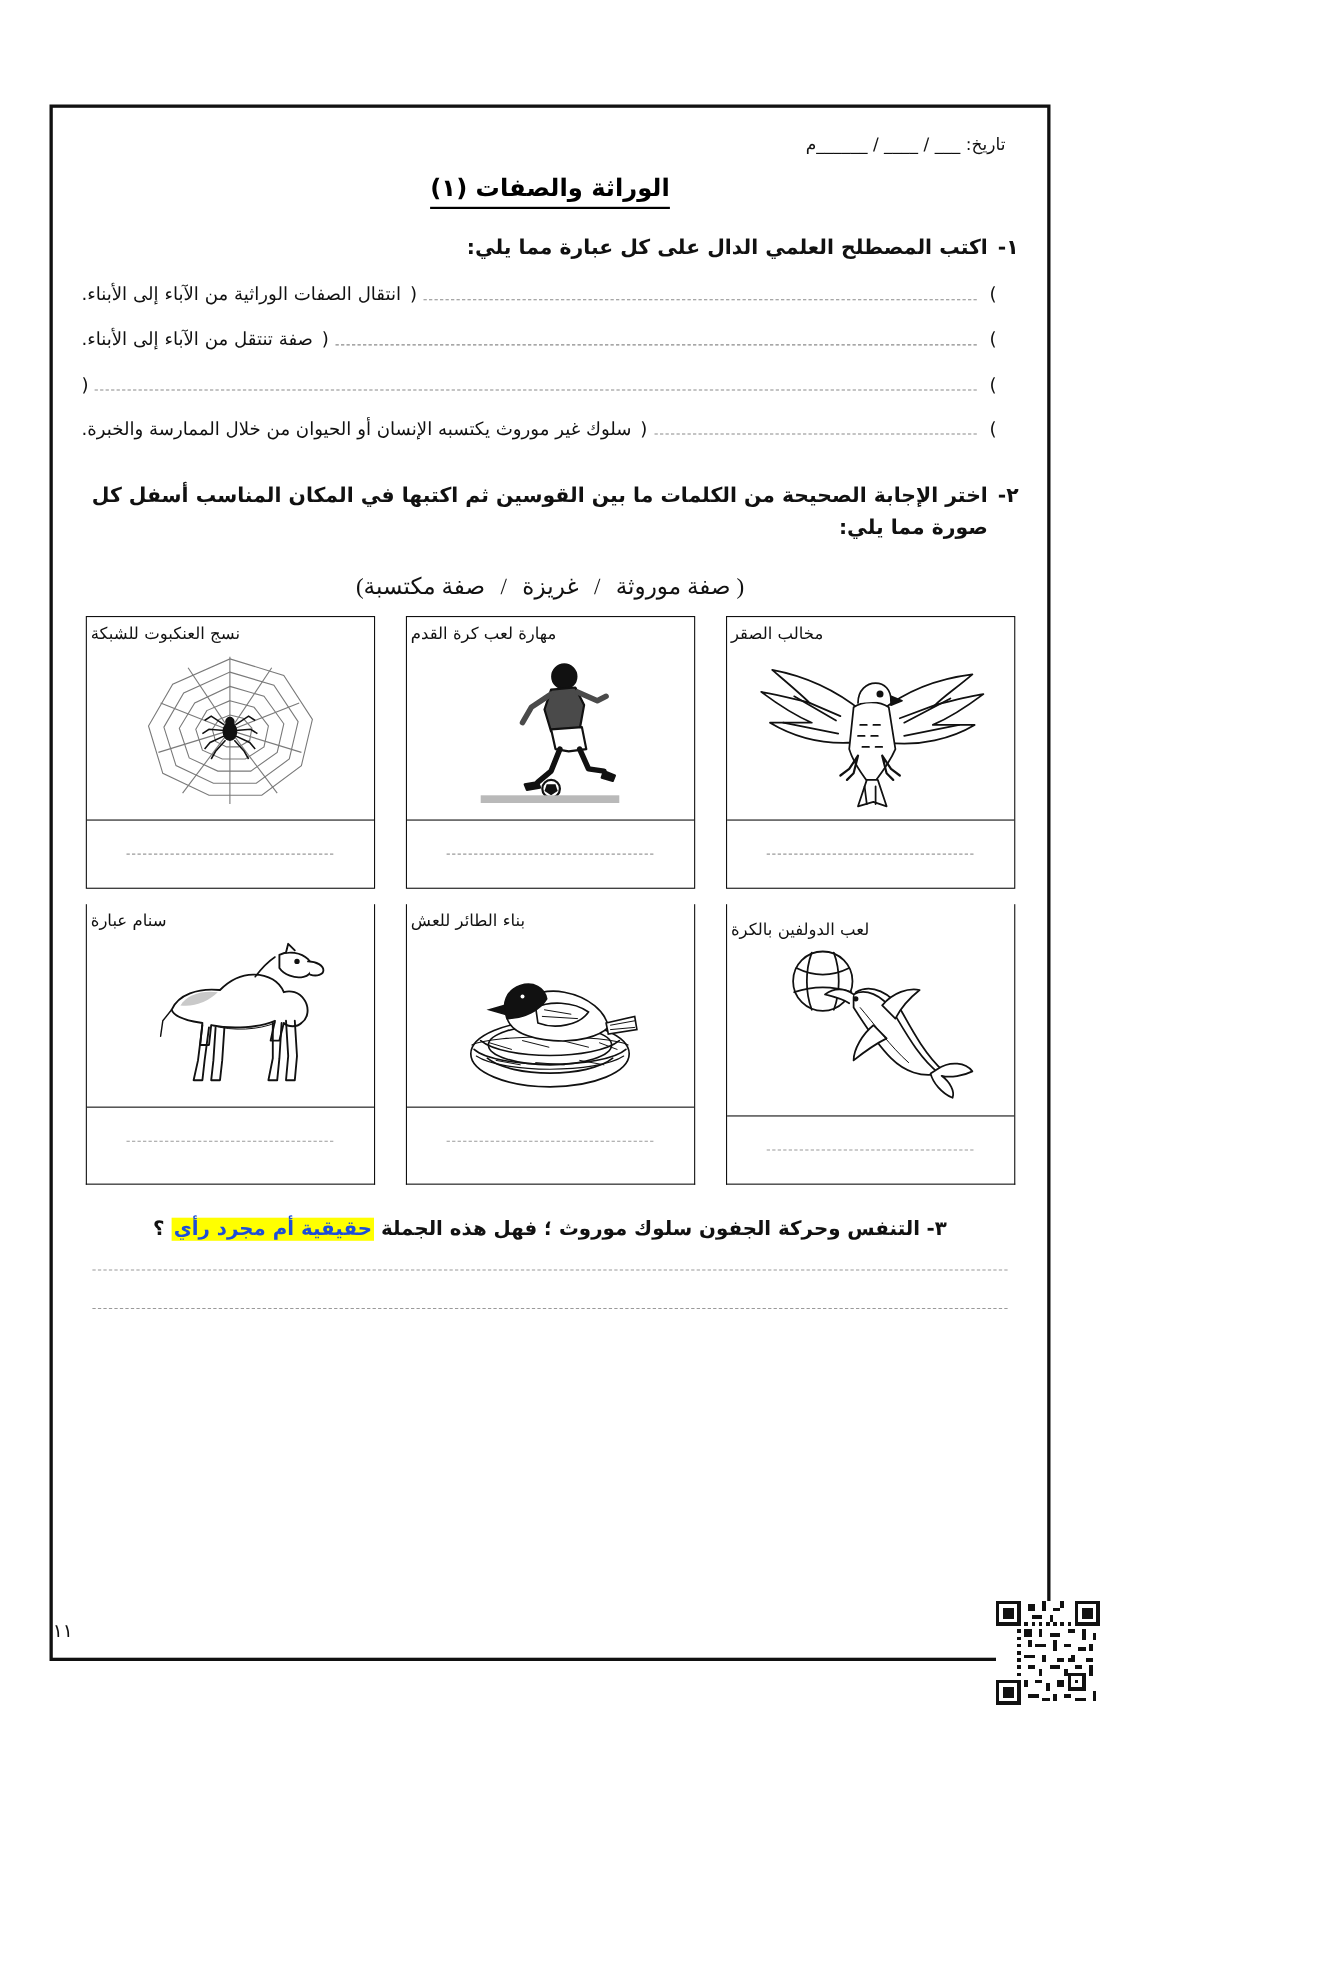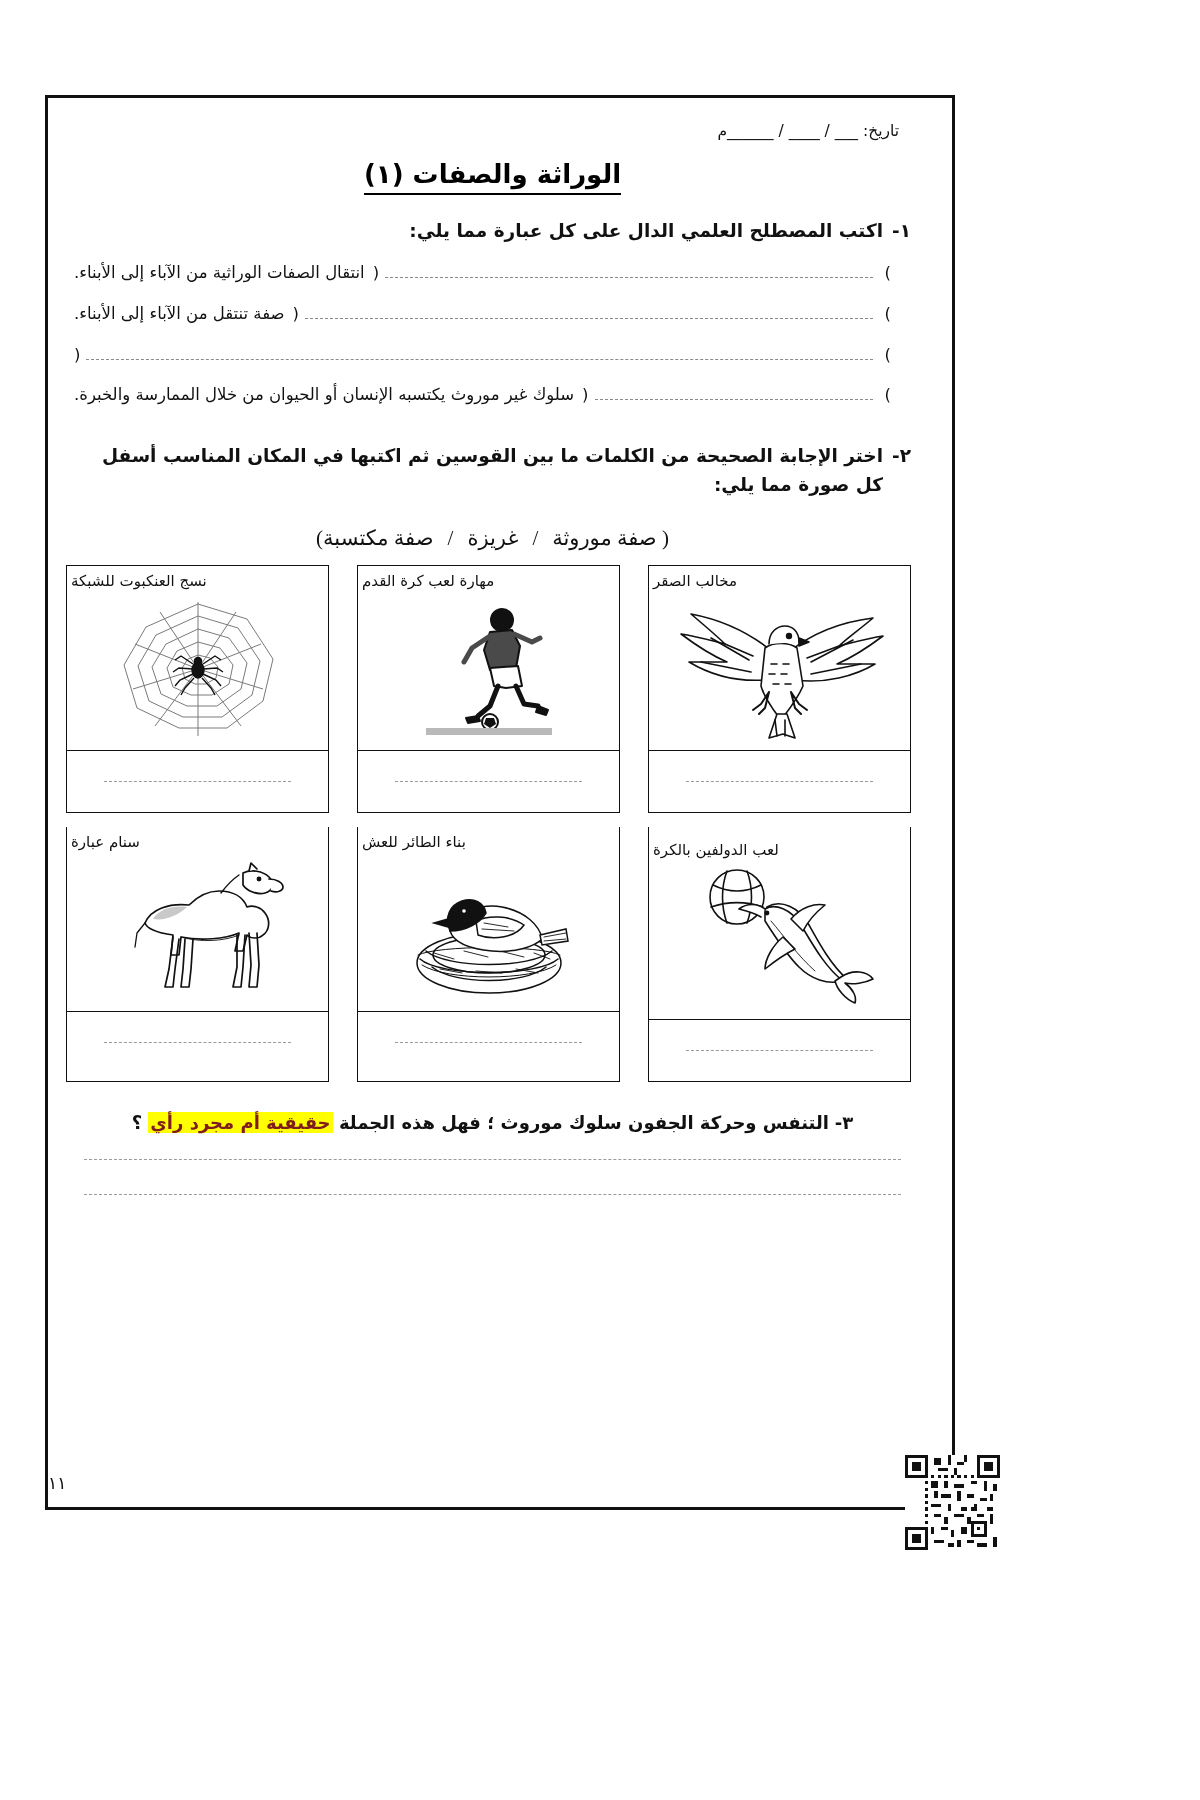--- a/index.html
+++ b/index.html
@@ -14,38 +14,38 @@
   
   #page-sheet{
     position:absolute;
     left:45px; top:95px;
     width:910px; height:1415px;
     border:3px solid #111;
     background:#fff;
   }
   #page-inner{
     position:absolute; inset:0;
-    padding:18px 41px 0 26px;
+    padding:18px 26px 0 26px;
   }
   
   .date-row{
     direction:rtl;
     font-size:15.5px;
     color:#111;
     letter-spacing:0px;
     margin:6px 12px 0 0;
     white-space:nowrap;
   }
   .doc-title-wrap{
     text-align:center;
     margin-top:18px;
   }
   .doc-title{
     display:inline-block;
-    font-size:26px;
+    font-size:22px;
     font-weight:bold;
     color:#000;
     border-bottom:2.5px solid #000;
     padding-bottom:2px;
     line-height:1.25;
   }
   
   .q-block{ direction:rtl; margin-top:22px; }
   .q-line{
     display:flex; flex-direction:row;
@@ -125,21 +125,21 @@
   }
   .grid-row2 .cell{ border-top:none; }
 
   
   .q3-wrap{ direction:rtl; margin-top:30px; text-align:center; }
   .q3-line{
     font-size:18px; font-weight:bold; color:#111;
     display:inline-block;
   }
   mark.hl{
-    background:#ffff00; color:#7f1d1d; padding:0 2px;
+    background:#ffff00; color:#1d4ed8; padding:0 2px;
   }
   .write-lines{ margin-top:26px; padding:0 10px; }
   .write-line{
     border-bottom:1.6px dashed #9a9a9a;
     height:0; margin:0 0 34px 0;
   }
   
   .page-num{
     position:absolute;
     bottom:14px; left:0; right:0;

